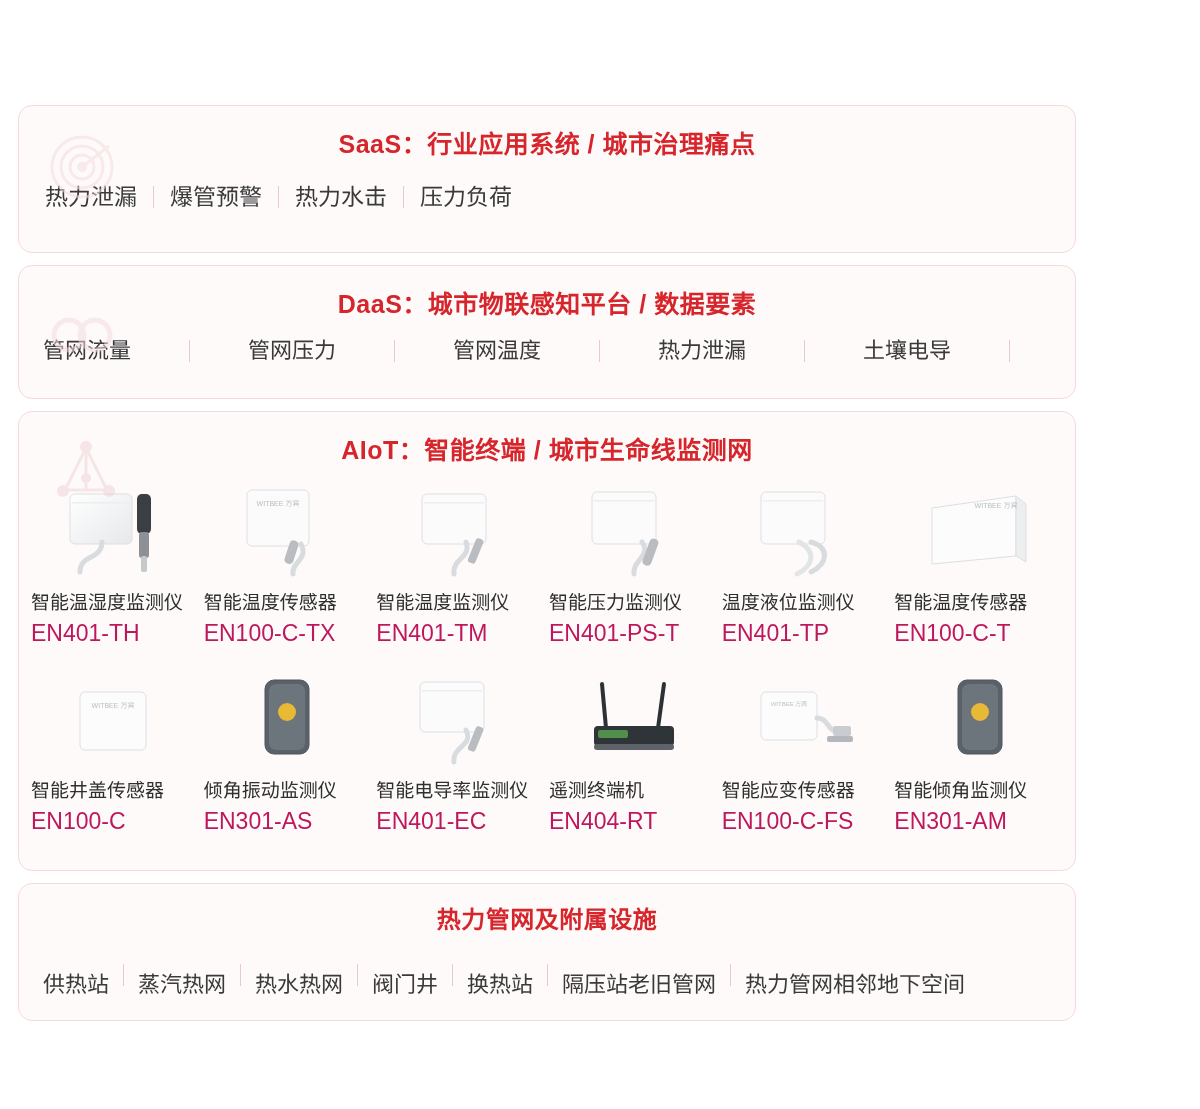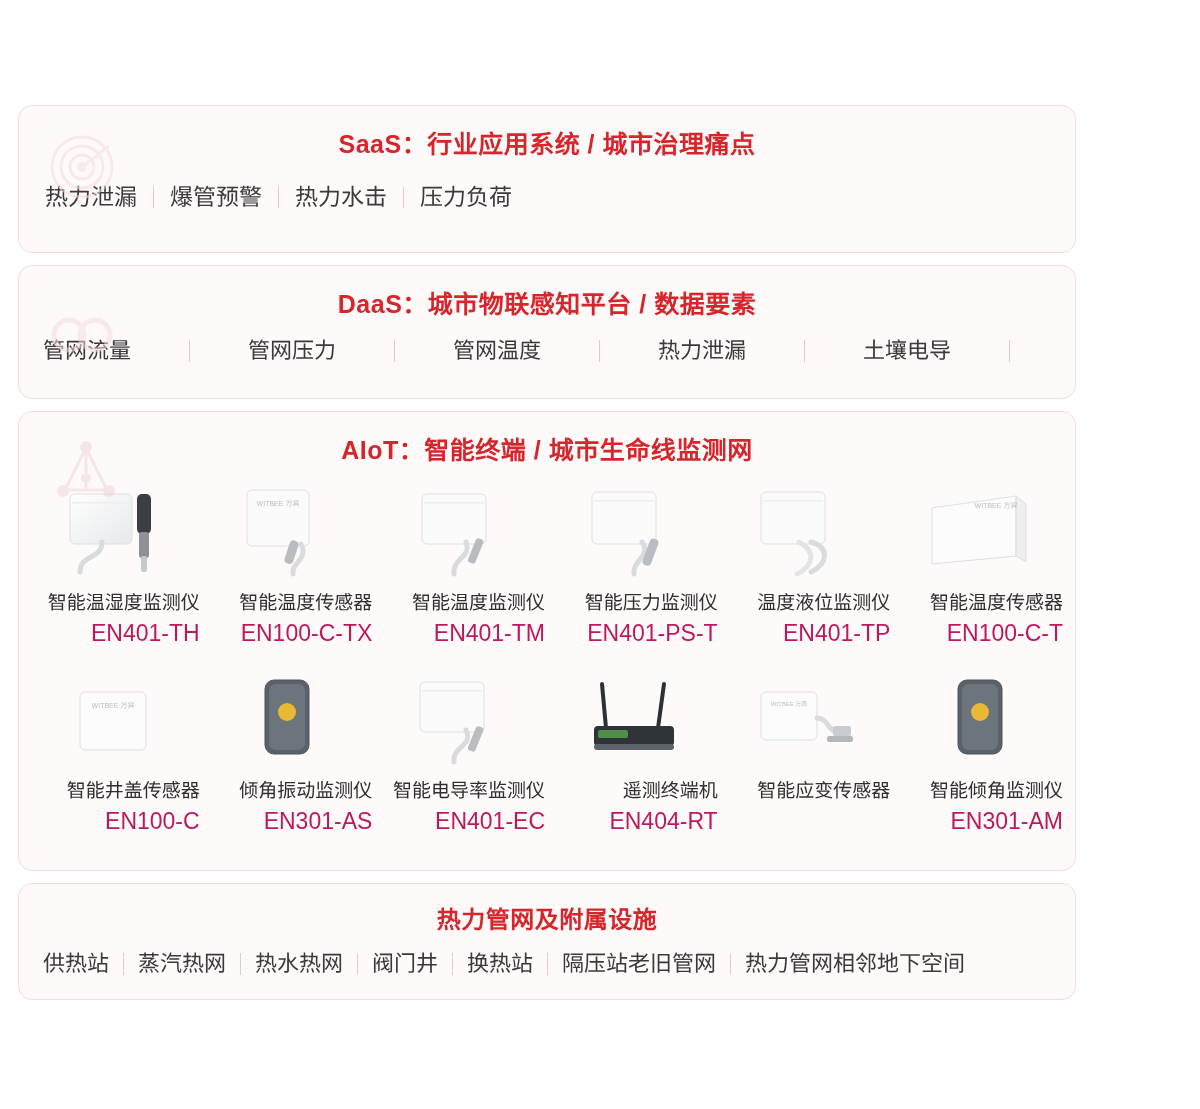--- a/index.html
+++ b/index.html
@@ -89,21 +89,21 @@
 
   
   #panel-aiot { padding-bottom: 20px; }
   .device-grid {
     display: grid;
     grid-template-columns: repeat(6, 1fr);
     row-gap: 6px;
     padding: 4px 10px 4px 10px;
   }
   .device {
-    text-align: right;
+    text-align: left;
     padding: 6px 2px 10px 2px;
   }
   .device-img {
     height: 96px;
     display: flex;
     align-items: flex-end;
     justify-content: center;
     margin-bottom: 10px;
   }
   .device-name {
@@ -114,21 +114,21 @@
   }
   .device-model {
     font-size: 23px;
     color: #be185d;
     line-height: 30px;
   }
 
   
   #panel-infra { }
   #panel-infra .panel-title { color: #d6252b; font-size: 24px; padding-top: 16px; }
-  #panel-infra .chip { font-size: 22px; padding: 0 14px; }
+  #panel-infra .chip { font-size: 22px; padding: 0 14px; margin-top: 21px; }
   #panel-infra .chip-row { padding-bottom: 18px; }
 
   
   svg.dev { display: block; }
 </style>
 </head>
 <body>
 
 <div class="page">
 
@@ -349,20 +349,21 @@
         <div class="device-img">
           <svg class="dev" width="150" height="96" viewBox="0 0 150 96">
             <rect x="30" y="22" width="56" height="48" rx="5" fill="#fcfcfd" stroke="#dcdfe2"></rect>
             <text x="58" y="36" font-size="6" fill="#c0c3c6" text-anchor="middle" font-family="Liberation Sans, sans-serif">WITBEE 万宾</text>
             <path d="M86 48 C98 48, 96 62, 108 62" stroke="#d9dcdf" stroke-width="5" fill="none" stroke-linecap="round"></path>
             <rect x="102" y="56" width="18" height="10" rx="2" fill="#c9ccd0"></rect>
             <rect x="96" y="66" width="26" height="6" rx="2" fill="#b4b8bc"></rect>
           </svg>
         </div>
         <div class="device-name">智能应变传感器</div>
+        <div class="device-model">EN100-C-FS</div>
       </div>
 
       <div class="device">
         <div class="device-img">
           <svg class="dev" width="150" height="96" viewBox="0 0 150 96">
             <rect x="54" y="10" width="44" height="74" rx="9" fill="#5a6168" stroke="#4d545a"></rect>
             <rect x="58" y="14" width="36" height="66" rx="7" fill="#6d757c"></rect>
             <circle cx="76" cy="42" r="9" fill="#e8b934"></circle>
           </svg>
         </div>

